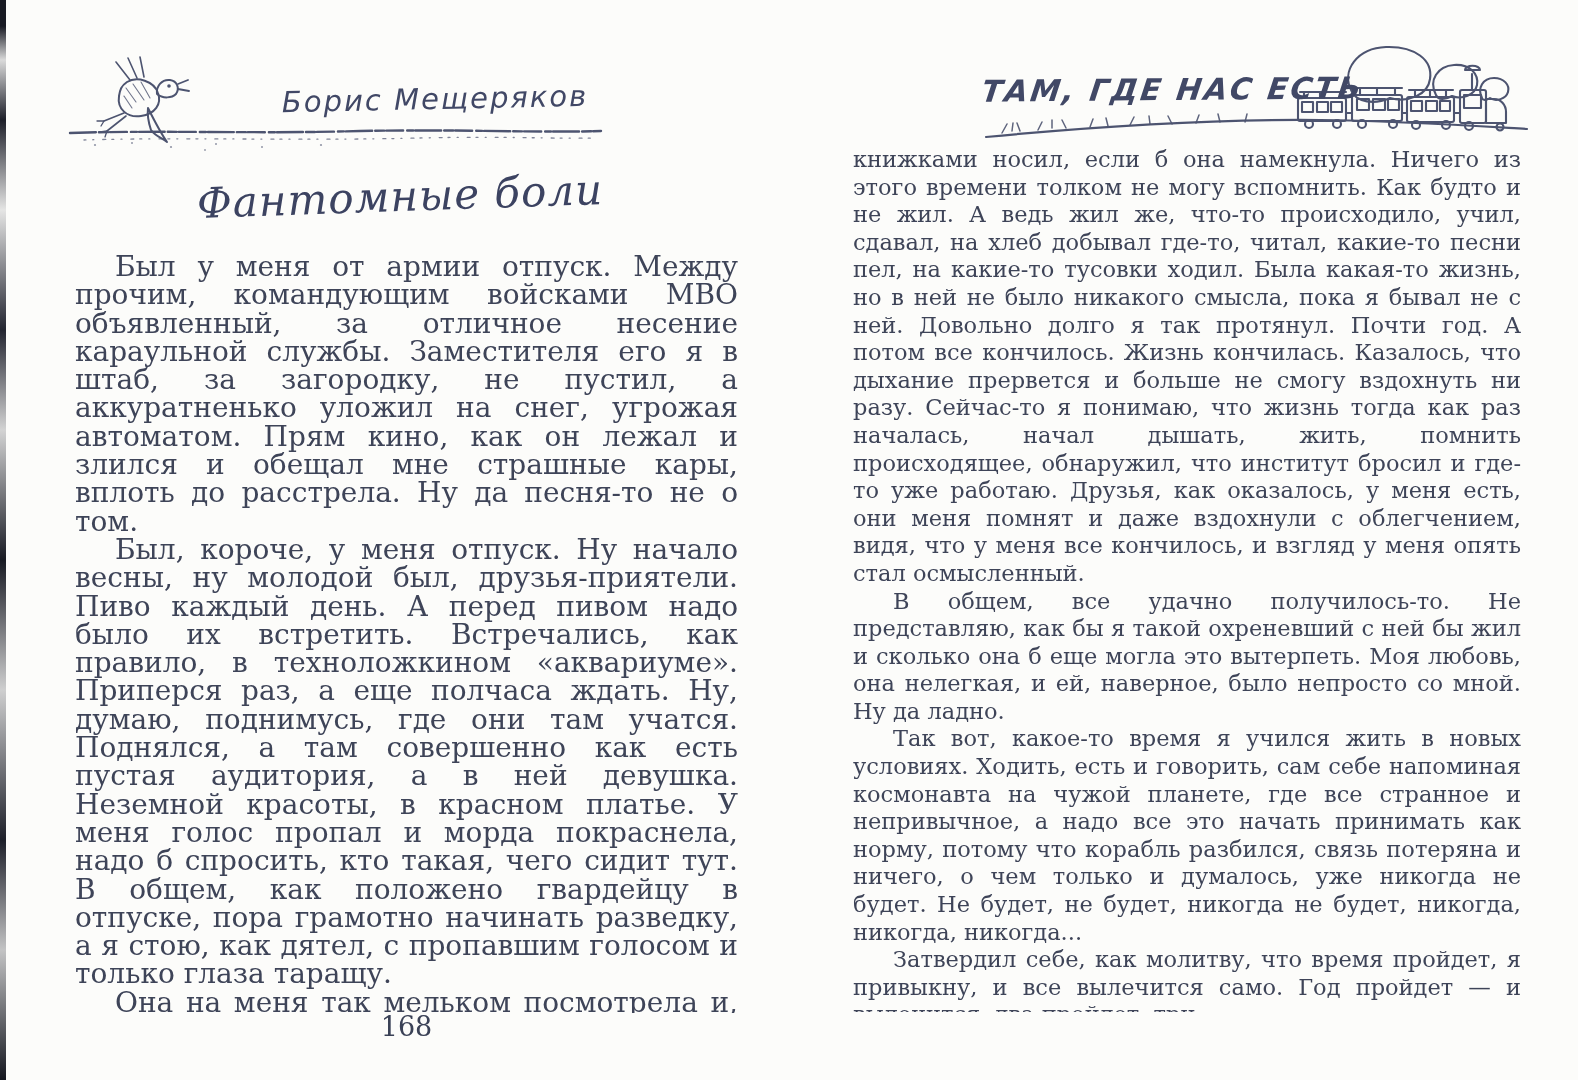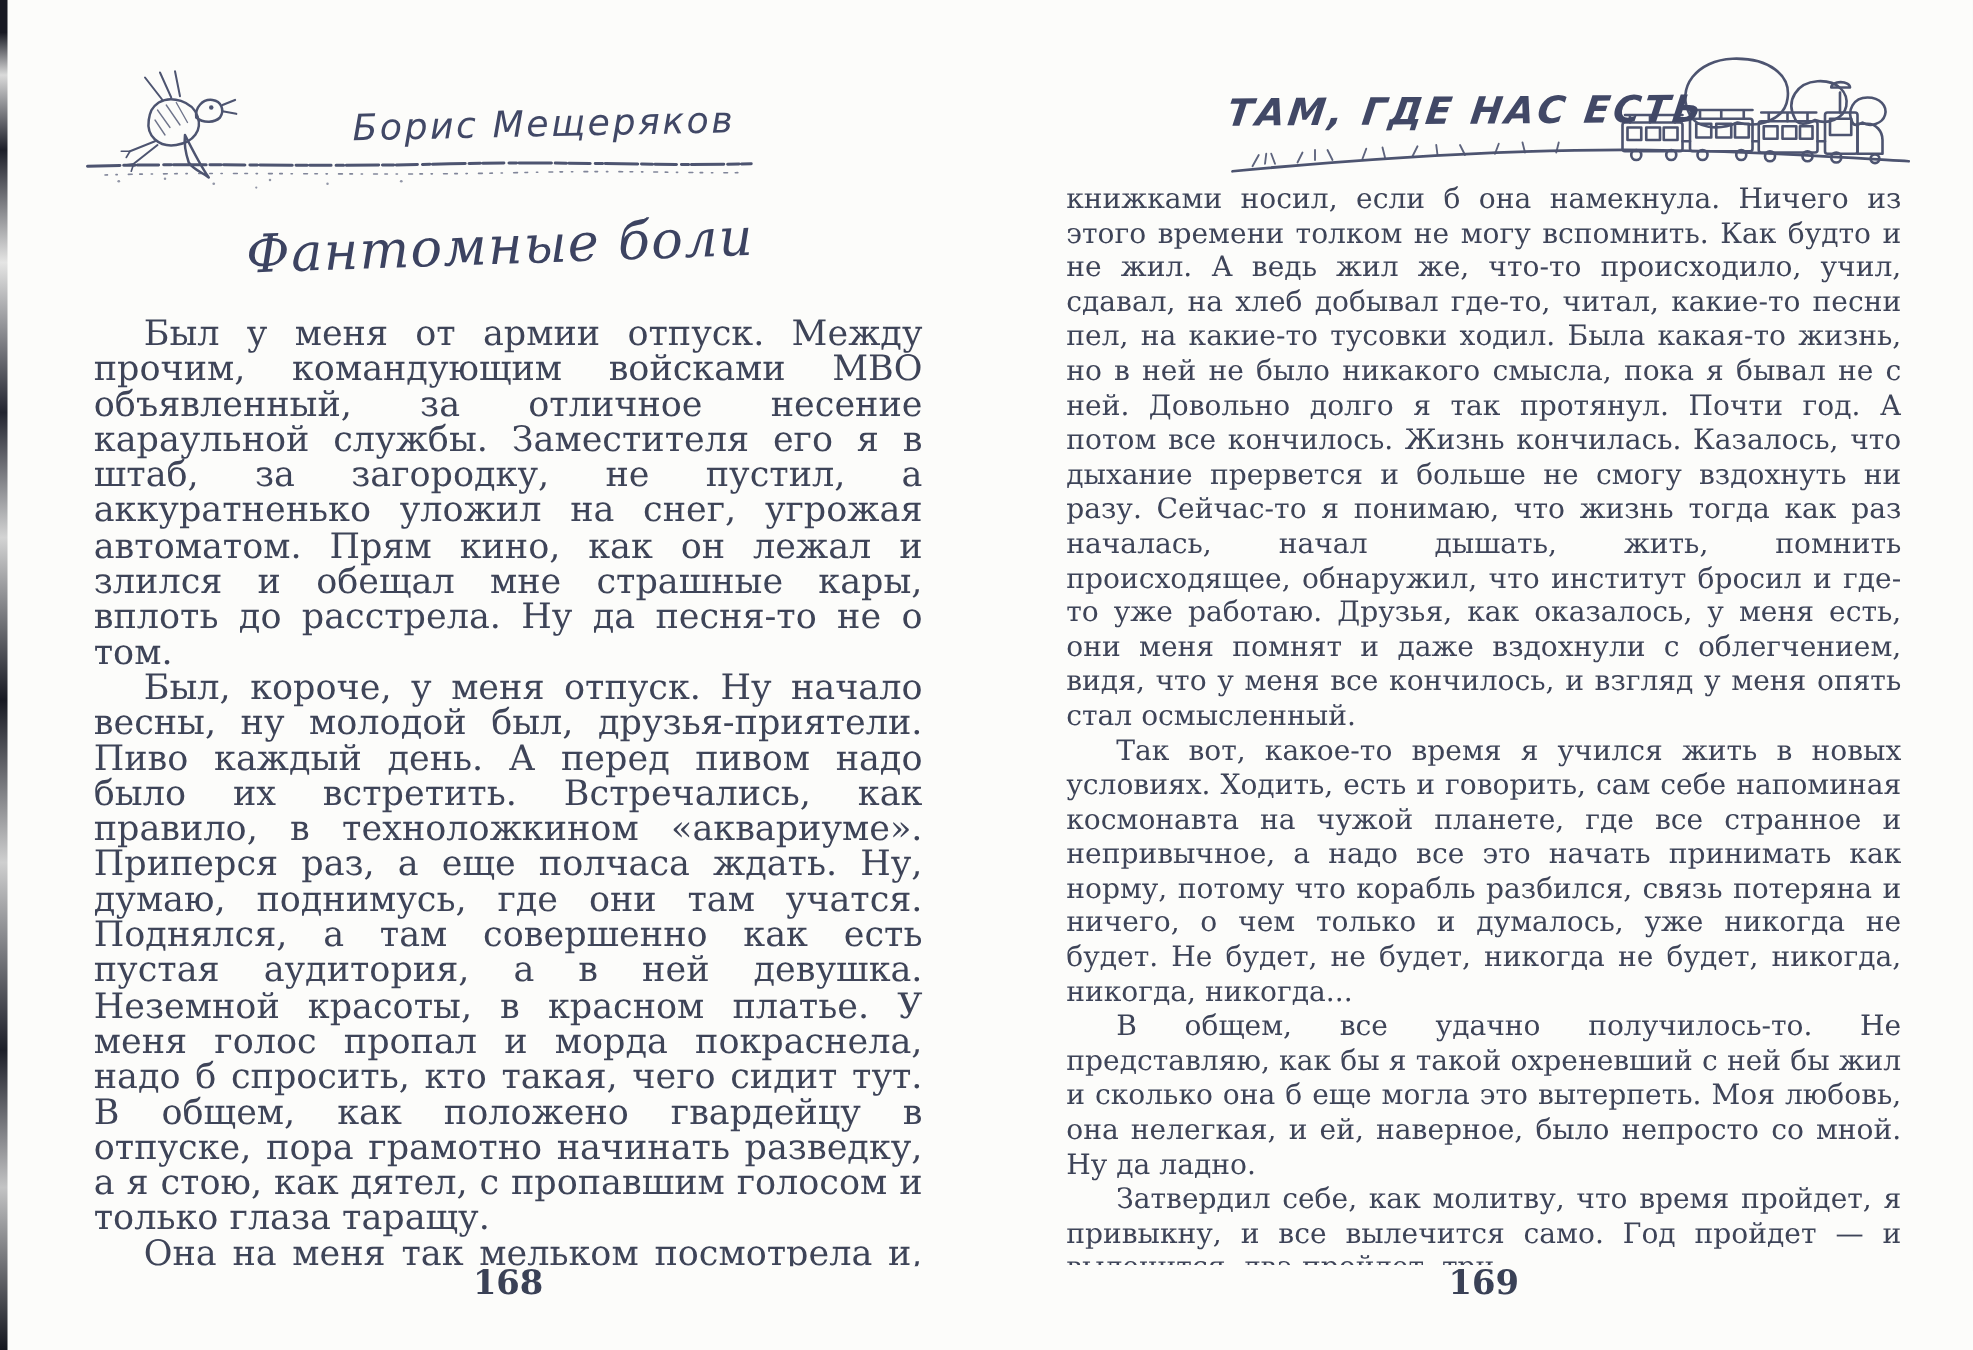--- a/index.html
+++ b/index.html
@@ -16,21 +16,21 @@
     font-family:"DejaVu Serif",serif;font-style:italic;font-size:42px;letter-spacing:1px;
     color:#3c4361;transform:rotate(-2deg);}
   .running-header{position:absolute;left:982px;top:72px;font-family:"DejaVu Sans",sans-serif;
     font-style:italic;font-weight:bold;font-size:30px;letter-spacing:2.5px;color:#414866;
     transform:skewX(-8deg) rotate(-.5deg);white-space:nowrap;}
   .page-body{position:absolute;text-align:justify;color:#3e4458;overflow:hidden;}
   .page-body p{margin:0;text-indent:40px;}
   .page-body p.cont{text-indent:0;}
   .body-left{left:75px;top:253px;width:663px;height:760px;font-size:28px;line-height:28.3px;}
   .body-right{left:853px;top:146px;width:668px;height:866px;font-size:22.5px;line-height:27.6px;}
-  .page-num{position:absolute;top:1011px;font-size:27px;font-weight:bold;
+  .page-num{position:absolute;top:1011px;font-size:27px;font-weight:normal;
     font-family:"DejaVu Serif",serif;color:#3a4156;text-align:center;}
   .page-num.l{left:75px;width:663px;}
   .page-num.r{left:853px;width:668px;}
   .art{position:absolute;left:0;top:0;pointer-events:none;}
 </style>
 </head>
 <body>
 
 <div class="scan">
 
@@ -142,20 +142,19 @@
     <p>Был, короче, у меня отпуск. Ну начало весны, ну молодой был, друзья-приятели. Пиво каждый день. А перед пивом надо было их встретить. Встречались, как правило, в техноложкином «аквариуме». Приперся раз, а еще полчаса ждать. Ну, думаю, поднимусь, где они там учатся. Поднялся, а там совершенно как есть пустая аудитория, а в ней девушка. Неземной красоты, в красном платье. У меня голос пропал и морда покраснела, надо б спросить, кто такая, чего сидит тут. В общем, как положено гвардейцу в отпуске, пора грамотно начинать разведку, а я стою, как дятел, с пропавшим голосом и только глаза таращу.</p>
     <p>Она на меня так мельком посмотрела и, как у молоденьких девиц водится, сделала вид, что я не здесь. Тут голос ко мне вернулся, и я таки спросил, чего это она тут забыла. Она ответила, что ждет СТЭМ, и мои друзья-приятели скоро сюда заявятся. Потом друзья-приятели явились, начали меня по плечам хлопать, она мной вроде заинтересовалась, но был я в отпуске, а он короток. Ничего такого не было, в общем.</p>
 
   </div>
   <div class="page-num l">168</div>
 
   <div class="running-header">ТАМ, ГДЕ НАС ЕСТЬ</div>
 
   <div class="page-body body-right">
     <p class="cont">книжками носил, если б она намекнула. Ничего из этого времени толком не могу вспомнить. Как будто и не жил. А ведь жил же, что-то происходило, учил, сдавал, на хлеб добывал где-то, читал, какие-то песни пел, на какие-то тусовки ходил. Была какая-то жизнь, но в ней не было никакого смысла, пока я бывал не с ней. Довольно долго я так протянул. Почти год. А потом все кончилось. Жизнь кончилась. Казалось, что дыхание прервется и больше не смогу вздохнуть ни разу. Сейчас-то я понимаю, что жизнь тогда как раз началась, начал дышать, жить, помнить происходящее, обнаружил, что институт бросил и где-то уже работаю. Друзья, как оказалось, у меня есть, они меня помнят и даже вздохнули с облегчением, видя, что у меня все кончилось, и взгляд у меня опять стал осмысленный.</p>
+    <p>В общем, все удачно получилось-то. Не представляю, как бы я такой охреневший с ней бы жил и сколько она б еще могла это вытерпеть. Моя любовь, она нелегкая, и ей, наверное, было непросто со мной. Ну да ладно.</p>
     <p>Так вот, какое-то время я учился жить в новых условиях. Ходить, есть и говорить, сам себе напоминая космонавта на чужой планете, где все странное и непривычное, а надо все это начать принимать как норму, потому что корабль разбился, связь потеряна и ничего, о чем только и думалось, уже никогда не будет. Не будет, не будет, никогда не будет, никогда, никогда, никогда...</p>
-    <p>В общем, все удачно получилось-то. Не представляю, как бы я такой охреневший с ней бы жил и сколько она б еще могла это вытерпеть. Моя любовь, она нелегкая, и ей, наверное, было непросто со мной. Ну да ладно.</p>
     <p>Затвердил себе, как молитву, что время пройдет, я привыкну, и все вылечится само. Год пройдет — и вылечится, два пройдет, три...</p>
 
   </div>
-  <div class="page-num r">169</div>
 
 </div>
 
 </body></html>

